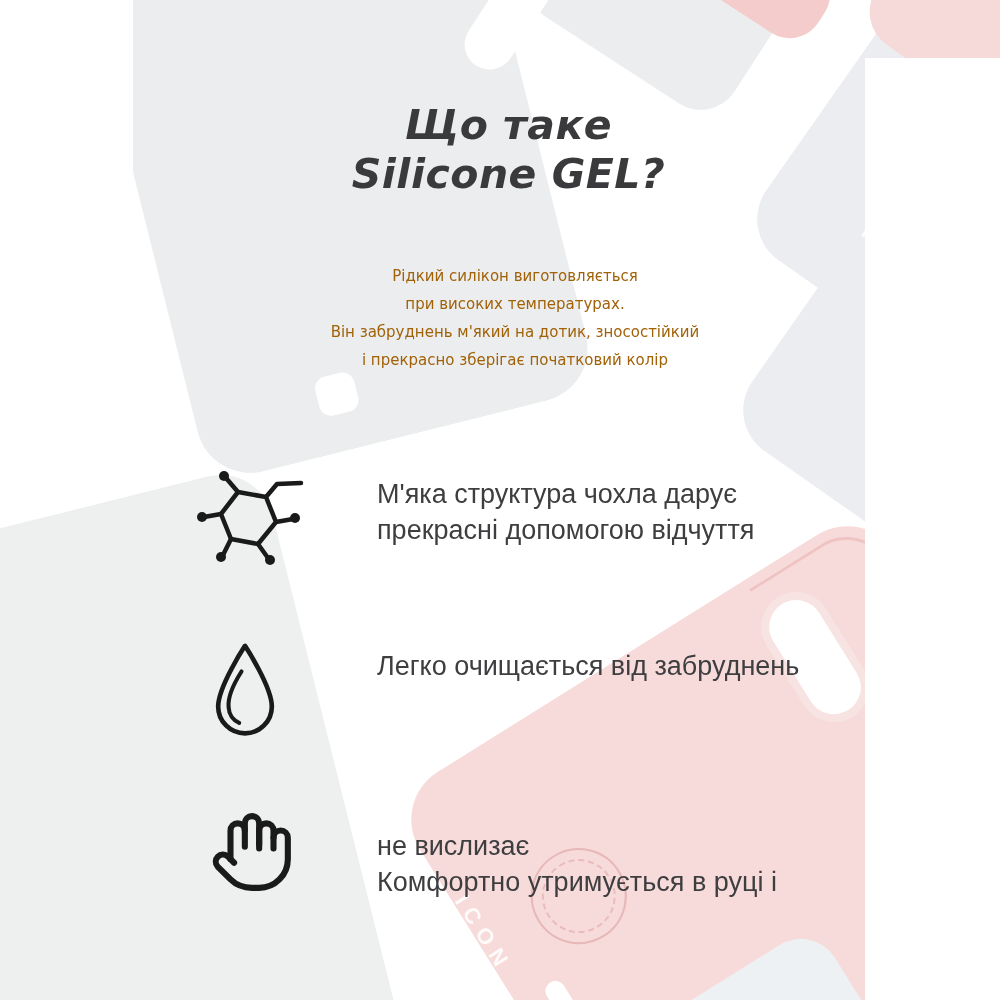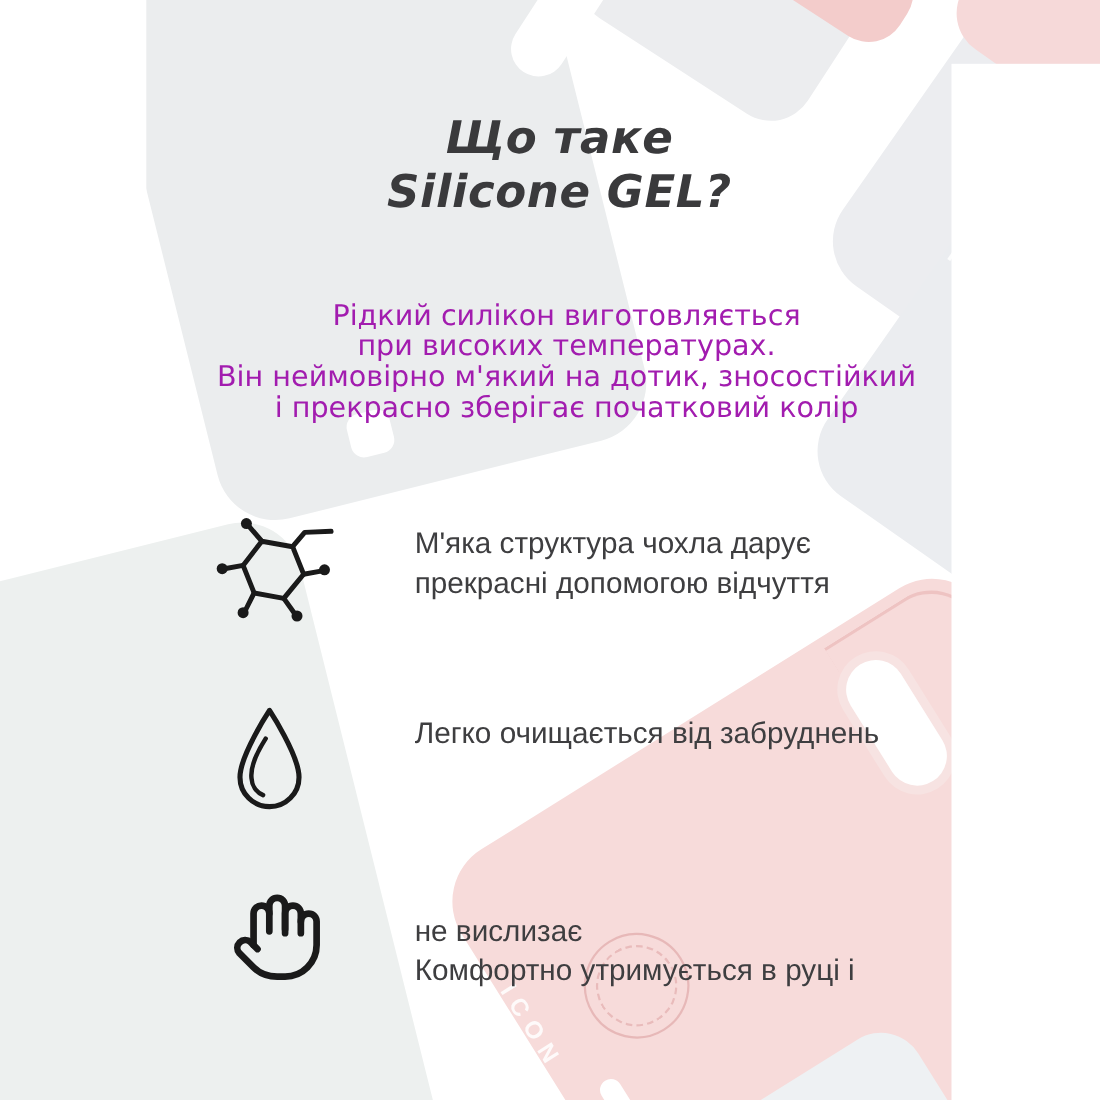--- a/index.html
+++ b/index.html
@@ -36,21 +36,21 @@
   }
   
   .title{
     position:absolute;left:17px;right:0;top:74px;text-align:center;
     font-family:"DejaVu Sans",sans-serif;font-style:italic;font-weight:900;
     font-size:41px;line-height:49px;letter-spacing:.5px;color:#3a3a3c;
   }
   .title span{display:block;}
   .intro{
     position:absolute;left:0;right:0;top:247px;text-align:center;
-    font-family:"DejaVu Sans",sans-serif;font-size:26px;line-height:28px;color:#a21caf;padding-left:30px;
+    font-family:"DejaVu Sans",sans-serif;font-size:15px;line-height:28px;color:#a16207;padding-left:30px;
   }
   .intro span{display:block;}
   .feature-icon{position:absolute;}
   #icon-molecule{left:196px;top:458px;}
   #icon-drop{left:206px;top:640px;}
   #icon-hand{left:209px;top:806px;}
   .feature-text{
     position:absolute;left:377px;font-family:"Liberation Sans",sans-serif;
     font-size:27px;line-height:36px;color:#3e3e40;
   }
@@ -93,21 +93,21 @@
   </div>
 
   <h1 class="title">
     <span>Що таке</span>
     <span>Silicone GEL?</span>
   </h1>
 
   <p class="intro">
     <span>Рідкий силікон виготовляється</span>
     <span>при високих температурах.</span>
-    <span>Він неймовірно м'який на дотик, зносостійкий</span>
+    <span>Він забруднень м'який на дотик, зносостійкий</span>
     <span>і прекрасно зберігає початковий колір</span>
   </p>
 
   <div class="feature-icon" id="icon-molecule">
     <svg width="108" height="114" viewBox="0 0 108 114" fill="none" stroke="#1a1a1a" stroke-width="4.5" stroke-linecap="round" stroke-linejoin="round">
       <polygon points="42,34 70,39 80,64 62,86 35,81 25,56"></polygon>
       <path d="M42,34 L30,20"></path>
       <path d="M70,39 L81,26 L105,25"></path>
       <path d="M80,64 L97,61"></path>
       <path d="M62,86 L72,100"></path>

